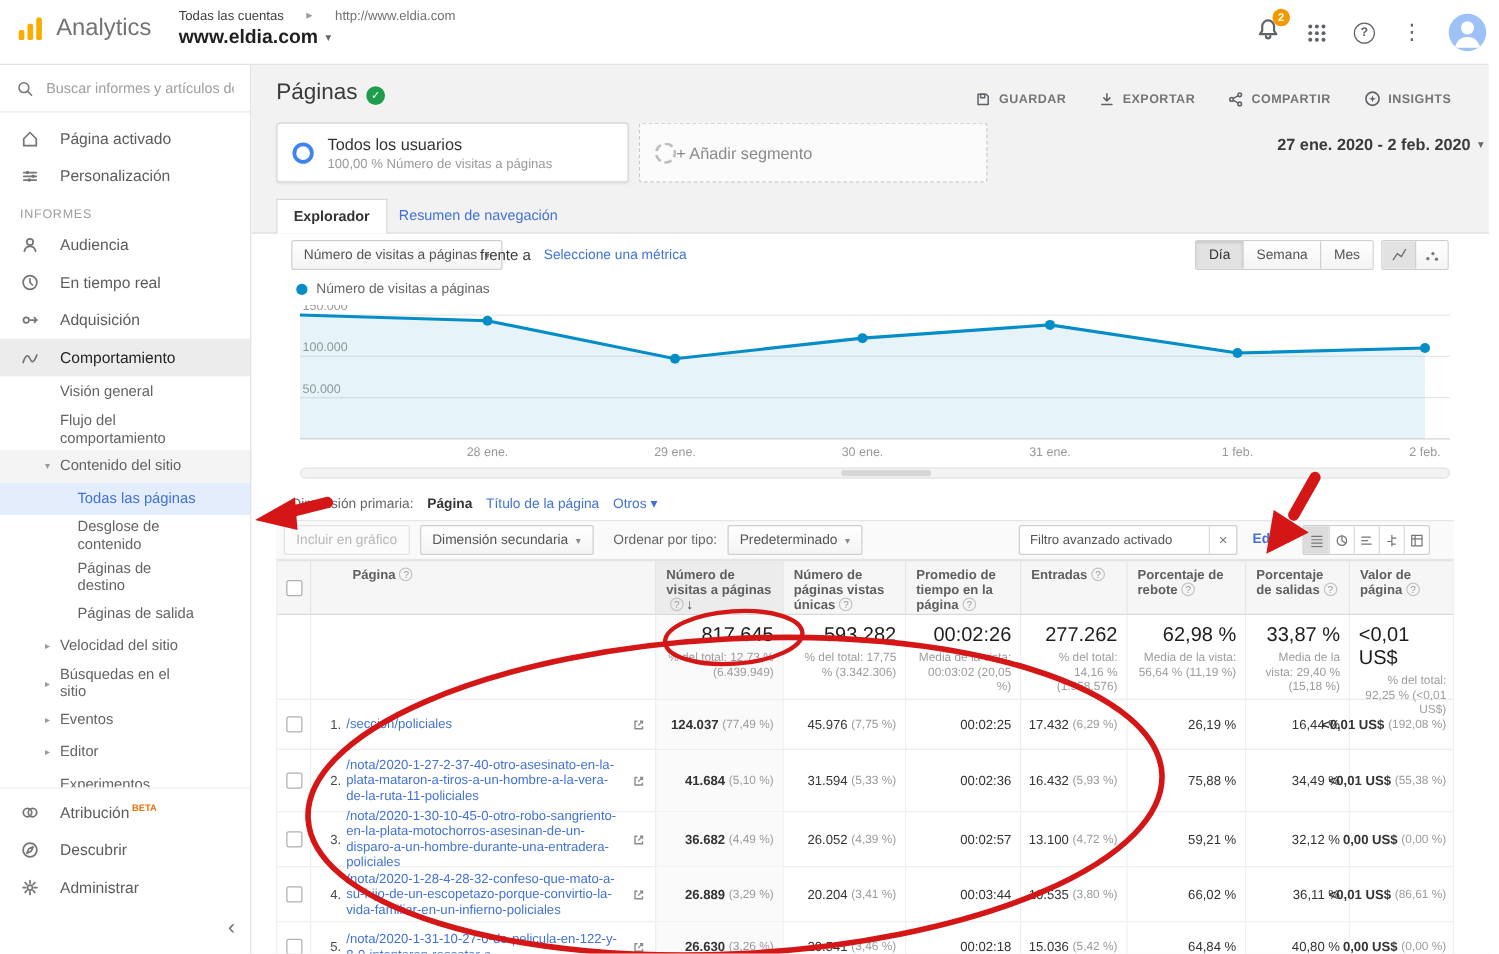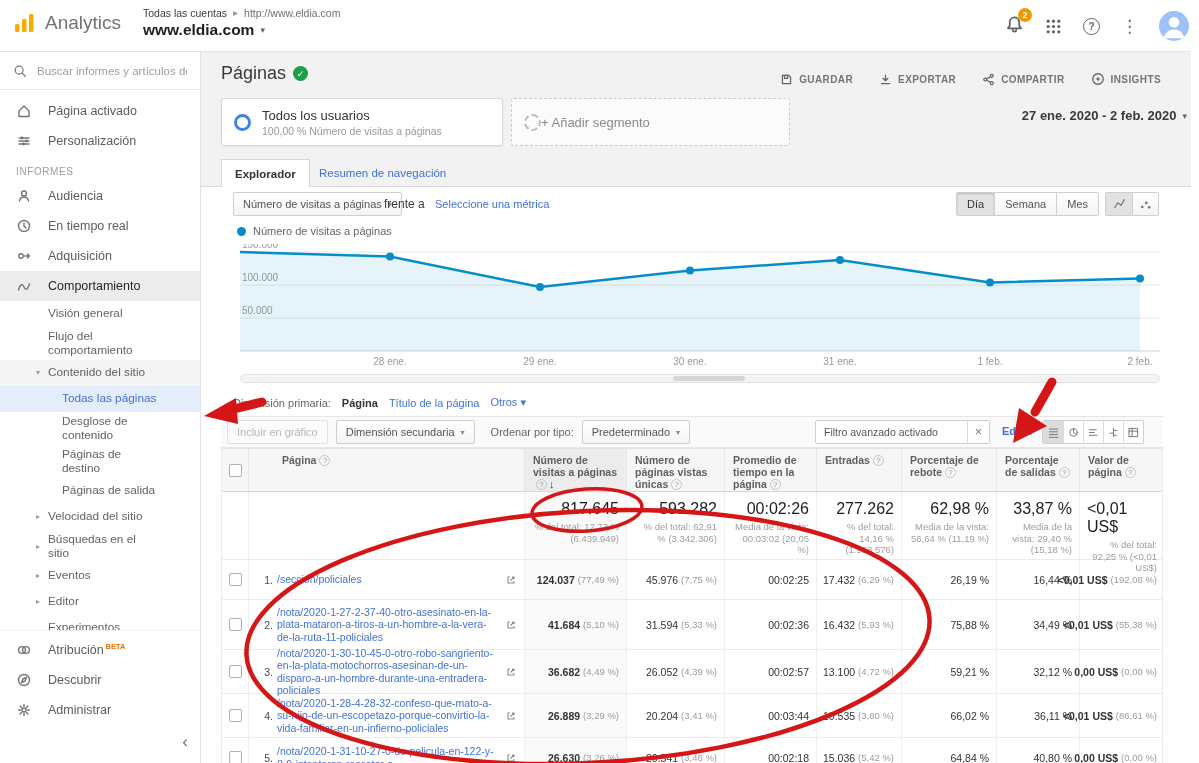--- a/index.html
+++ b/index.html
@@ -6,21 +6,21 @@
 html,body{width:1199px;height:763px;overflow:hidden;background:#fff;font-family:"Liberation Sans","DejaVu Sans",sans-serif}
 #app{position:absolute;top:0;left:0;width:1191px;height:763px;overflow:hidden;background:#fff}
 .svgic{stroke:#757575;fill:none;stroke-width:1.4;stroke-linecap:round;stroke-linejoin:round}
 .hic{stroke:#5f6368;fill:none;stroke-width:1.5;stroke-linecap:round;stroke-linejoin:round}
 
 
 #header{position:absolute;top:0;left:0;width:1199px;height:52px;background:#fff;border-bottom:1px solid #e3e3e3;z-index:6}
 .logo-wrap{position:absolute;left:12px;top:11px;display:flex;align-items:center;gap:9px;cursor:pointer}
 .logo-name{font-size:19px;color:#737373}
 .hdr-account{position:absolute;left:143px;top:7px}
-.crumb{font-size:10.5px;color:#3c3c3c;display:flex;gap:6px;align-items:flex-start}
+.crumb{font-size:10.5px;color:#3c3c3c;display:flex;gap:18px;align-items:flex-start}
 .crumb .prop{color:#717171}
 .crumb .sep{color:#9a9a9a;font-size:10px}
 .acct{font-size:15.5px;color:#1f1f1f;font-weight:700;margin-top:2px;display:flex;align-items:center;gap:6px;cursor:pointer}
 .acct .caret{font-size:9px;color:#666}
 .hdr-icons{position:absolute;right:10px;top:0;height:52px;display:flex;align-items:center;gap:21px}
 .bell-wrap{position:relative;cursor:pointer}
 .badge{position:absolute;top:-7px;right:-8px;min-width:14px;height:14px;border-radius:8px;background:#f29900;color:#fff;font-size:9px;font-weight:700;display:flex;align-items:center;justify-content:center;padding:0 3px}
 .helpcircle{width:17px;height:17px;border:1.6px solid #5f6368;border-radius:50%;color:#5f6368;font-size:10px;font-weight:700;display:flex;align-items:center;justify-content:center;cursor:pointer}
 .moredots{font-size:17px;color:#5f6368;cursor:pointer}
 .avatar{width:30px;height:30px;border-radius:50%;background:#9ec2f7;display:flex;align-items:center;justify-content:center;cursor:pointer;overflow:hidden}
@@ -40,21 +40,21 @@
 .nav-sub.band{background:#f4f4f4}
 .nav-sub3{min-height:26px;display:flex;align-items:center;padding:3px 0 3px 62px;font-size:11.8px;line-height:13.5px;color:#636363;cursor:pointer}
 .nav-sub3 .lbl{max-width:98px}
 .nav-sub3.sel{background:#e4edfb;color:#4272d7}
 .sb-bottom{position:absolute;left:0;right:0;top:578px;background:#fff;padding-top:4px;border-top:1px solid #f1f1f1}
 .beta{color:#e8710a;font-size:7.5px;font-weight:700;vertical-align:super;margin-left:2px}
 .collapse{position:absolute;right:12px;top:680px;font-size:17px;color:#6f6f6f;cursor:pointer}
 
 
 #main{position:absolute;left:201px;top:52px;width:998px;height:711px;background:#f2f2f2;overflow:hidden}
-.rtitle{position:absolute;left:20px;top:11px;font-size:18px;color:#3a3a3a;display:flex;align-items:center;gap:7px}
+.rtitle{position:absolute;left:20px;top:11px;font-size:18px;color:#3a3a3a;display:flex;align-items:flex-end;gap:7px}
 .gcheck{width:15px;height:15px;border-radius:50%;background:#1e9e4a;color:#fff;font-size:9px;display:flex;align-items:center;justify-content:center}
 .ractions{position:absolute;right:38px;top:20px;display:flex;gap:26px}
 .act{display:flex;align-items:center;gap:6px;font-size:10px;font-weight:700;color:#757575;letter-spacing:.4px;cursor:pointer}
 .rdate{position:absolute;right:12px;top:56px;font-size:13px;font-weight:700;color:#3a3a3a;display:flex;align-items:center;gap:6px;cursor:pointer}
 .rdate .caret{font-size:9px;color:#666}
 .seg1{position:absolute;left:20px;top:46px;width:282px;height:48px;background:#fff;border:1px solid #d6d6d6;border-radius:3px;box-shadow:0 1px 2px rgba(0,0,0,.07);display:flex;align-items:center;padding:0 12px;gap:11px;cursor:pointer}
 .segring{width:17px;height:17px;border-radius:50%;border:3px solid #3f83f1;flex:none}
 .segname{font-size:13px;color:#333}
 .segdetail{font-size:10.5px;color:#9a9a9a;margin-top:2px}
 .seg2{position:absolute;left:310px;top:46px;width:279px;height:48px;background:#fbfbfb;border:1px dashed #c9c9c9;border-radius:3px;display:flex;align-items:center;padding:0 12px;gap:0;color:#8a8a8a;font-size:13px;cursor:pointer}
@@ -509,21 +509,21 @@
 
       <div class="trow total">
         <div class="cell c-check"></div>
         <div class="cell c-page"></div>
         <div class="cell tnum c-visits">
             <span class="tval">817.645</span>
             <span class="tnote">% del total: 12,73 % (6.439.949)</span>
           </div>
         <div class="cell tnum c-unique">
             <span class="tval">593.282</span>
-            <span class="tnote">% del total: 62,91 % (3.342.306)</span>
+            <span class="tnote">% del total: 17,75 % (3.342.306)</span>
           </div>
         <div class="cell tnum c-time">
             <span class="tval">00:02:26</span>
             <span class="tnote">Media de la vista: 00:03:02 (20,05 %)</span>
           </div>
         <div class="cell tnum c-entr">
             <span class="tval">277.262</span>
             <span class="tnote">% del total: 14,16 % (1.958.576)</span>
           </div>
         <div class="cell tnum c-bounce">

